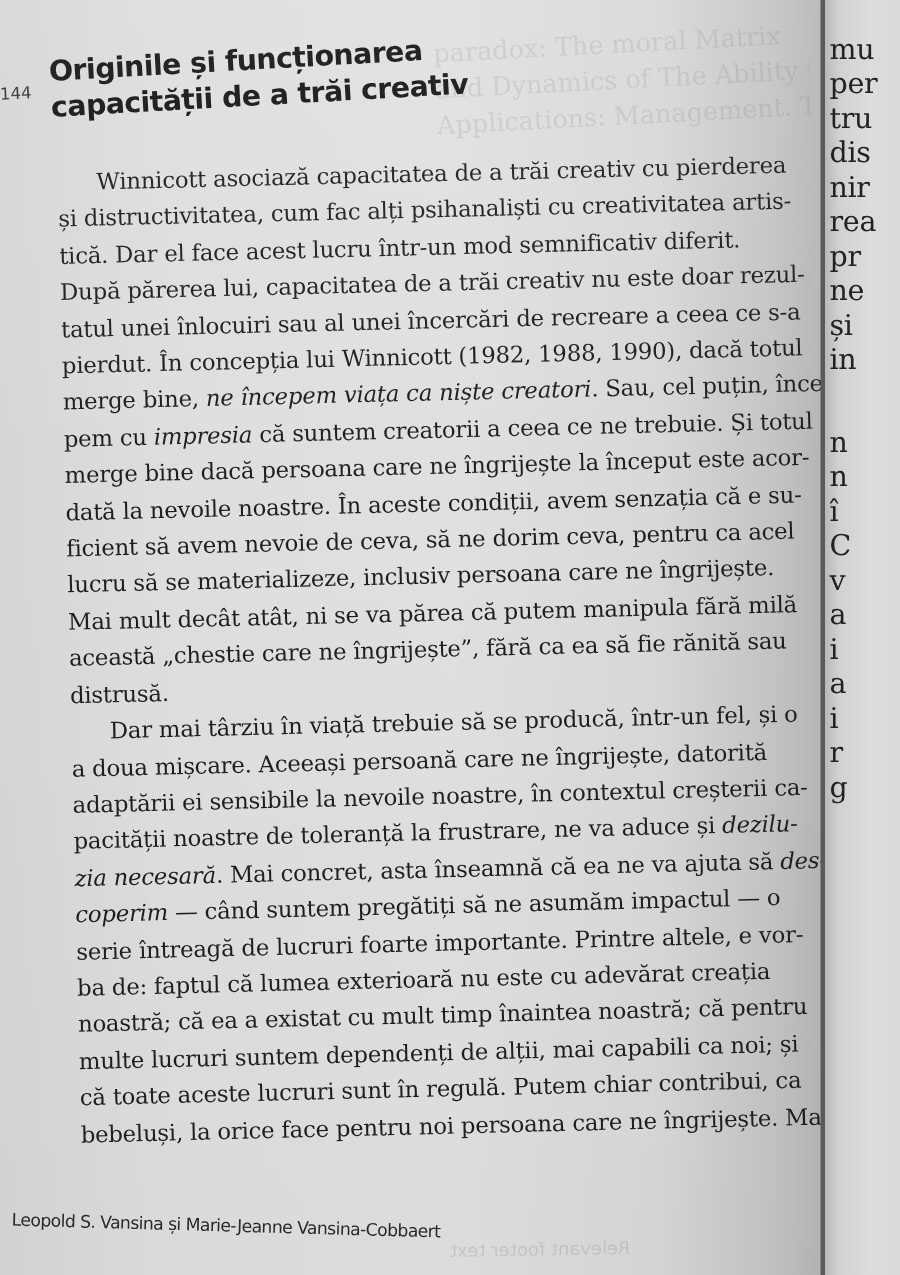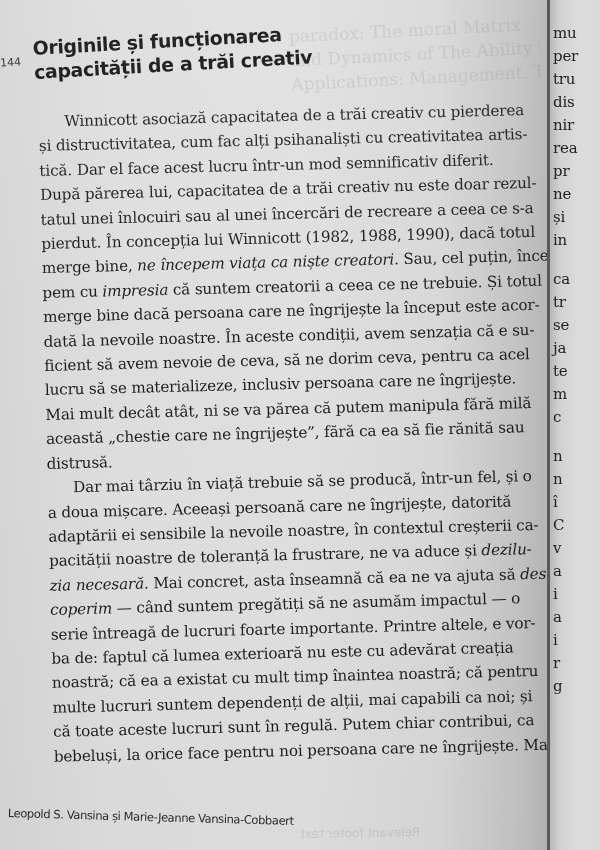--- a/index.html
+++ b/index.html
@@ -124,21 +124,21 @@
       color: #2a2a2a;
       letter-spacing: -0.4px;
       transform: rotate(1.6deg);
       transform-origin: left top;
     }
     .right-col {
       position: absolute;
       left: 553px;
       top: 22px;
       color: #222;
-      font-size: 15px;
+      font-size: 19px;
       line-height: 23px;
       letter-spacing: -0.2px;
     }
     .right-col .rl { display: block; white-space: nowrap; }
     .right-col .gap { height: 16px; }
   </style>
 </head>
 <body>
 
 <div class="spread">
@@ -205,29 +205,20 @@
         <span class="rl">tru</span>
         <span class="rl">dis</span>
         <span class="rl">nir</span>
         <span class="rl">rea</span>
         <span class="rl">pr</span>
         <span class="rl">ne</span>
         <span class="rl">și</span>
         <span class="rl">in</span>
       </div>
     <div class="gap"></div>
-    <div>
-        <span class="rl">ca</span>
-        <span class="rl">tr</span>
-        <span class="rl">se</span>
-        <span class="rl">ja</span>
-        <span class="rl">te</span>
-        <span class="rl">m</span>
-        <span class="rl">c</span>
-      </div>
     <div class="gap"></div>
     <div>
         <span class="rl">n</span>
         <span class="rl">n</span>
         <span class="rl">î</span>
         <span class="rl">C</span>
         <span class="rl">v</span>
         <span class="rl">a</span>
         <span class="rl">i</span>
         <span class="rl">a</span>

